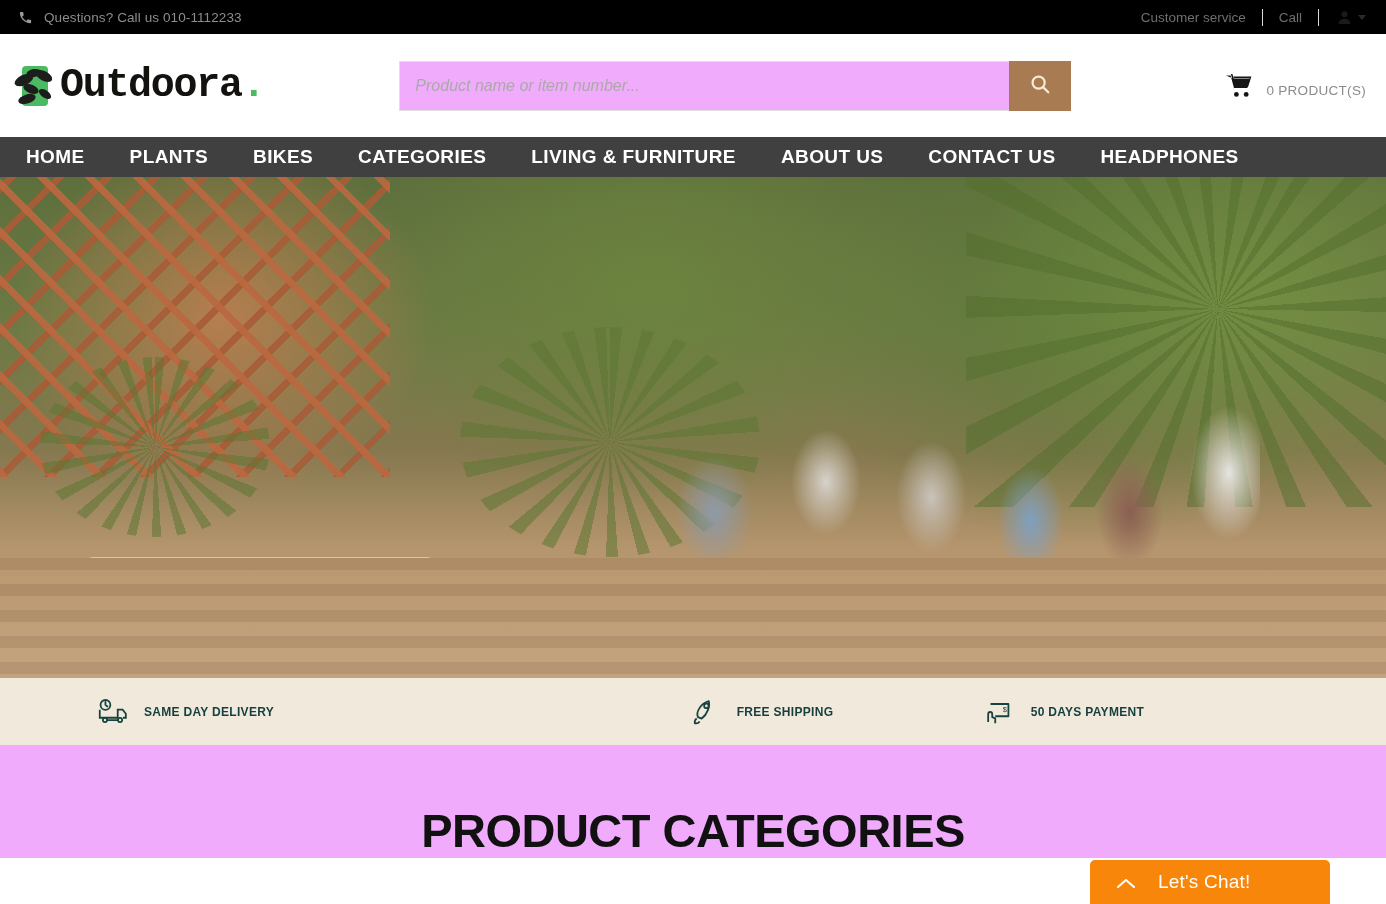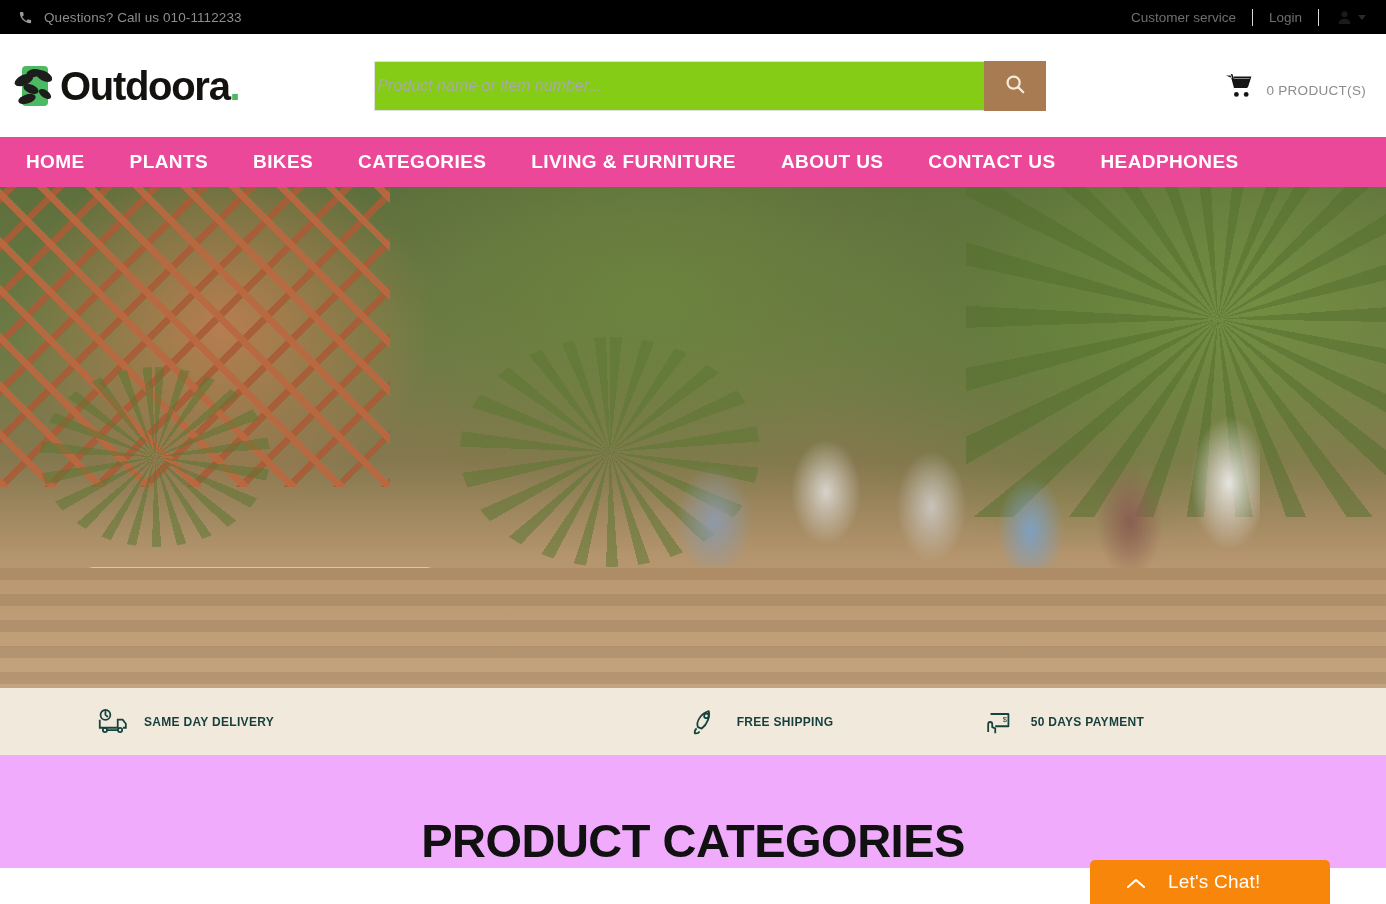--- a/index.html
+++ b/index.html
@@ -35,51 +35,51 @@
   
   .header {
     height: 103px; width: 100%;
     display: flex; align-items: center;
     padding: 0 20px 0 14px; background: #ffffff;
   }
   .logo { display: flex; align-items: center; gap: 4px; text-decoration: none; }
   .logo-mark { width: 42px; height: 48px; position: relative; display: block; }
   .logo-text {
     font-size: 40px; font-weight: 700; color: #14120f;
-    letter-spacing: -1.3px; line-height: 1;
+    letter-spacing: -1.3px; line-height: 1; font-family: Liberation Mono, monospace;
   }
   .logo-dot { color: #4cb963; }
 
   .search-wrap {
     margin-left: 135px; display: flex; align-items: stretch;
     width: 672px; height: 50px;
   }
   .search-input {
     flex: 1; border: 1px solid #e0e0e0; border-right: none;
-    padding: 0 2px; font-size: 16px; font-style: italic;
+    padding: 0 15px; font-size: 16px; font-style: italic;
     font-family: "Liberation Sans", sans-serif; color: #555;
-    background: #84cc16; outline: none;
+    background: #f0abfc; outline: none;
   }
   .search-input::placeholder { color: #aaa9a7; font-style: italic; }
   .search-btn {
     width: 62px; border: none; cursor: pointer;
     background: #a97b52; display: flex; align-items: center; justify-content: center;
   }
   .search-btn svg { width: 22px; height: 22px; color: #f7ecd8; }
 
   .cart {
     margin-left: auto; display: flex; align-items: flex-end; gap: 12px;
     text-decoration: none;
   }
   .cart-icon { width: 28px; height: 24px; display: block; color: #151515; }
   .cart-count { font-size: 13.5px; color: #8b8b8b; letter-spacing: .3px; }
 
   
   .nav {
-    height: 50px; width: 100%; background: #ec4899;
+    height: 40px; width: 100%; background: #404040;
     display: flex; align-items: center; padding-left: 26px;
   }
   .nav-item {
     color: #ffffff; font-size: 19px; font-weight: 700;
     letter-spacing: .4px; text-decoration: none;
     margin-right: 45px; white-space: nowrap;
     font-family: "Liberation Sans", sans-serif;
   }
   .nav-item:last-child { margin-right: 0; }
 
@@ -185,41 +185,41 @@
   .categories-title {
     font-size: 47px; font-weight: 700; color: #111111;
     letter-spacing: -.5px;
   }
 
   
   .chat-widget {
     position: fixed; right: 56px; bottom: 0;
     width: 240px; height: 44px; background: #f7860a;
     border-radius: 5px 5px 0 0; cursor: pointer;
-    display: flex; align-items: center; gap: 22px; padding-left: 36px;
+    display: flex; align-items: center; gap: 22px; padding-left: 26px;
   }
   .chat-chevron { width: 20px; height: 13px; display: block; color: #ffffff; }
   .chat-label { color: #ffffff; font-size: 19px; letter-spacing: .2px; }
 </style>
 </head>
 <body>
 
 <div class="utility-bar">
   <div class="util-phone">
     <span class="phone-icon">
       <svg viewBox="0 0 24 24" fill="currentColor" width="15" height="15">
         <path d="M6.6 10.8c1.4 2.8 3.8 5.1 6.6 6.6l2.2-2.2c.3-.3.7-.4 1-.2 1.2.4 2.4.6 3.6.6.6 0 1 .4 1 1V20c0 .6-.4 1-1 1C10.6 21 3 13.4 3 4c0-.6.4-1 1-1h3.5c.6 0 1 .4 1 1 0 1.3.2 2.5.6 3.6.1.4 0 .8-.2 1l-2.3 2.2z"></path>
       </svg>
     </span>
     <span class="util-phone-text">Questions? Call us 010-1112233</span>
   </div>
   <div class="util-right">
     <a class="util-link" href="#">Customer service</a>
     <span class="util-sep"></span>
-    <a class="util-link" href="#">Login</a>
+    <a class="util-link" href="#">Call</a>
     <span class="util-sep"></span>
     <div class="util-account">
       <span class="user-icon">
         <svg viewBox="0 0 24 24" fill="currentColor" width="17" height="17">
           <circle cx="12" cy="7.5" r="4.3"></circle>
           <path d="M3.6 21c0-4.3 3.8-7.2 8.4-7.2s8.4 2.9 8.4 7.2z"></path>
         </svg>
       </span>
       <span class="caret-down"></span>
     </div>

